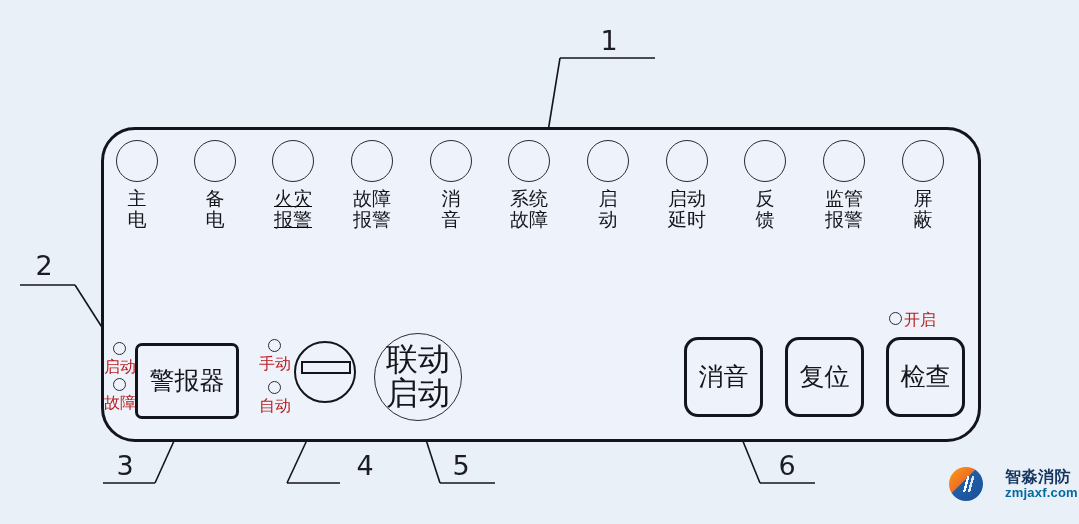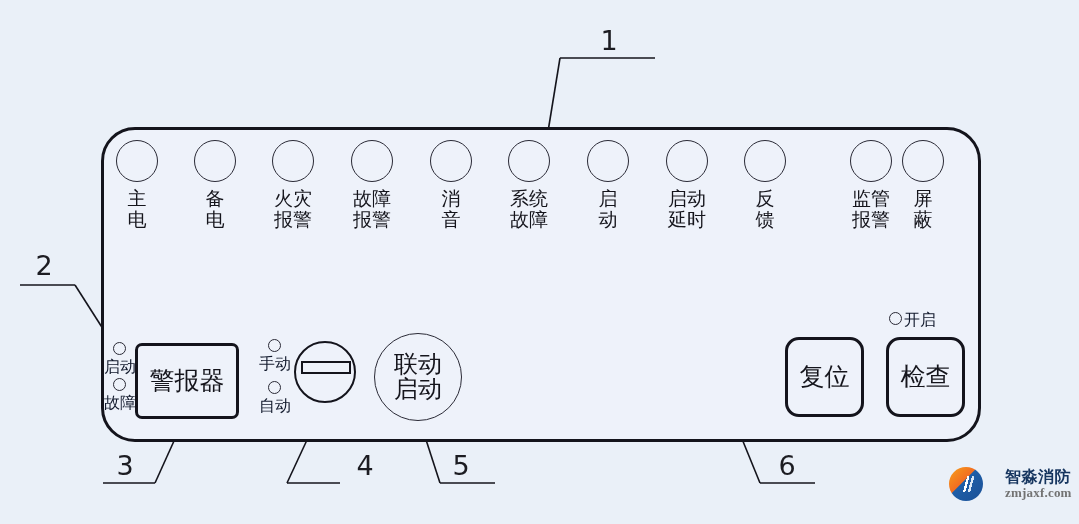--- a/index.html
+++ b/index.html
@@ -100,21 +100,21 @@
     width: 13px;
     height: 13px;
     border: 1.5px solid #2a2a36;
     border-radius: 50%;
     background: #eef2fa;
     box-sizing: border-box;
   }
   .mini-label {
     position: absolute;
     font-size: 16px;
-    color: #0f172a;
+    color: #b91c1c;
     line-height: 1;
     white-space: nowrap;
   }
   
   #key-switch {
     position: absolute;
     width: 62px;
     height: 62px;
     border: 2.4px solid #14141c;
     border-radius: 50%;
@@ -165,23 +165,23 @@
   }
   #wm-cn {
     font-size: 16px;
     font-weight: bold;
     color: #16355f;
     letter-spacing: 0.5px;
   }
   #wm-url {
     font-size: 13px;
     font-weight: bold;
-    color: #737373;
+    color: #0369a1;
     letter-spacing: 0.2px;
-    font-family: Liberation Serif, serif;
+    font-family: Liberation Sans, sans-serif;
   }
 </style>
 </head>
 <body>
 
 <div id="stage">
 
   <svg id="leaders" viewBox="0 0 1079 524">
 
     <line x1="560" y1="58" x2="655" y2="58" stroke="#14141c" stroke-width="1.6"></line>
@@ -215,21 +215,21 @@
     <div class="led-cell" style="left:-4px;">
       <div class="led-lamp"></div>
       <div class="led-label">主
 电</div>
     </div>
     <div class="led-cell" style="left:74px;">
       <div class="led-lamp"></div>
       <div class="led-label">备
 电</div>
     </div>
-    <div class="led-cell" style="left:152px;">
+    <div class="led-cell" style="left:152px;text-decoration:underline;">
       <div class="led-lamp"></div>
       <div class="led-label">火灾
 报警</div>
     </div>
     <div class="led-cell" style="left:231px;">
       <div class="led-lamp"></div>
       <div class="led-label">故障
 报警</div>
     </div>
     <div class="led-cell" style="left:310px;">
@@ -250,21 +250,21 @@
     <div class="led-cell" style="left:546px;">
       <div class="led-lamp"></div>
       <div class="led-label">启动
 延时</div>
     </div>
     <div class="led-cell" style="left:624px;">
       <div class="led-lamp"></div>
       <div class="led-label">反
 馈</div>
     </div>
-    <div class="led-cell" style="left:730px;">
+    <div class="led-cell" style="left:703px;">
       <div class="led-lamp"></div>
       <div class="led-label">监管
 报警</div>
     </div>
     <div class="led-cell" style="left:782px;">
       <div class="led-lamp"></div>
       <div class="led-label">屏
 蔽</div>
     </div>
 
@@ -277,23 +277,24 @@
 
     <div class="mini-led" style="left:164px; top:209px;"></div>
     <div class="mini-label" style="left:155px; top:226px;">手动</div>
     <div class="mini-led" style="left:164px; top:251px;"></div>
     <div class="mini-label" style="left:155px; top:268px;">自动</div>
 
     <div id="key-switch" style="left:190px; top:211px;">
       <div id="key-slot"></div>
     </div>
 
-    <div class="btn round" style="left:270px; top:203px; width:88px; height:88px; font-size:24px;">联动
+    <div class="btn round" style="left:270px; top:203px; width:88px; height:88px; font-size:32px;">联动
 启动</div>
 
+    <div class="btn" style="left:580px; top:207px; width:79px; height:80px;">消音</div>
     <div class="btn" style="left:681px; top:207px; width:79px; height:80px;">复位</div>
     <div class="btn" style="left:782px; top:207px; width:79px; height:80px;">检查</div>
 
     <div class="mini-led" style="left:785px; top:182px;"></div>
     <div class="mini-label" style="left:800px; top:182px;">开启</div>
 
   </div>
 
   <div id="watermark">
     <div id="wm-logo"></div>

